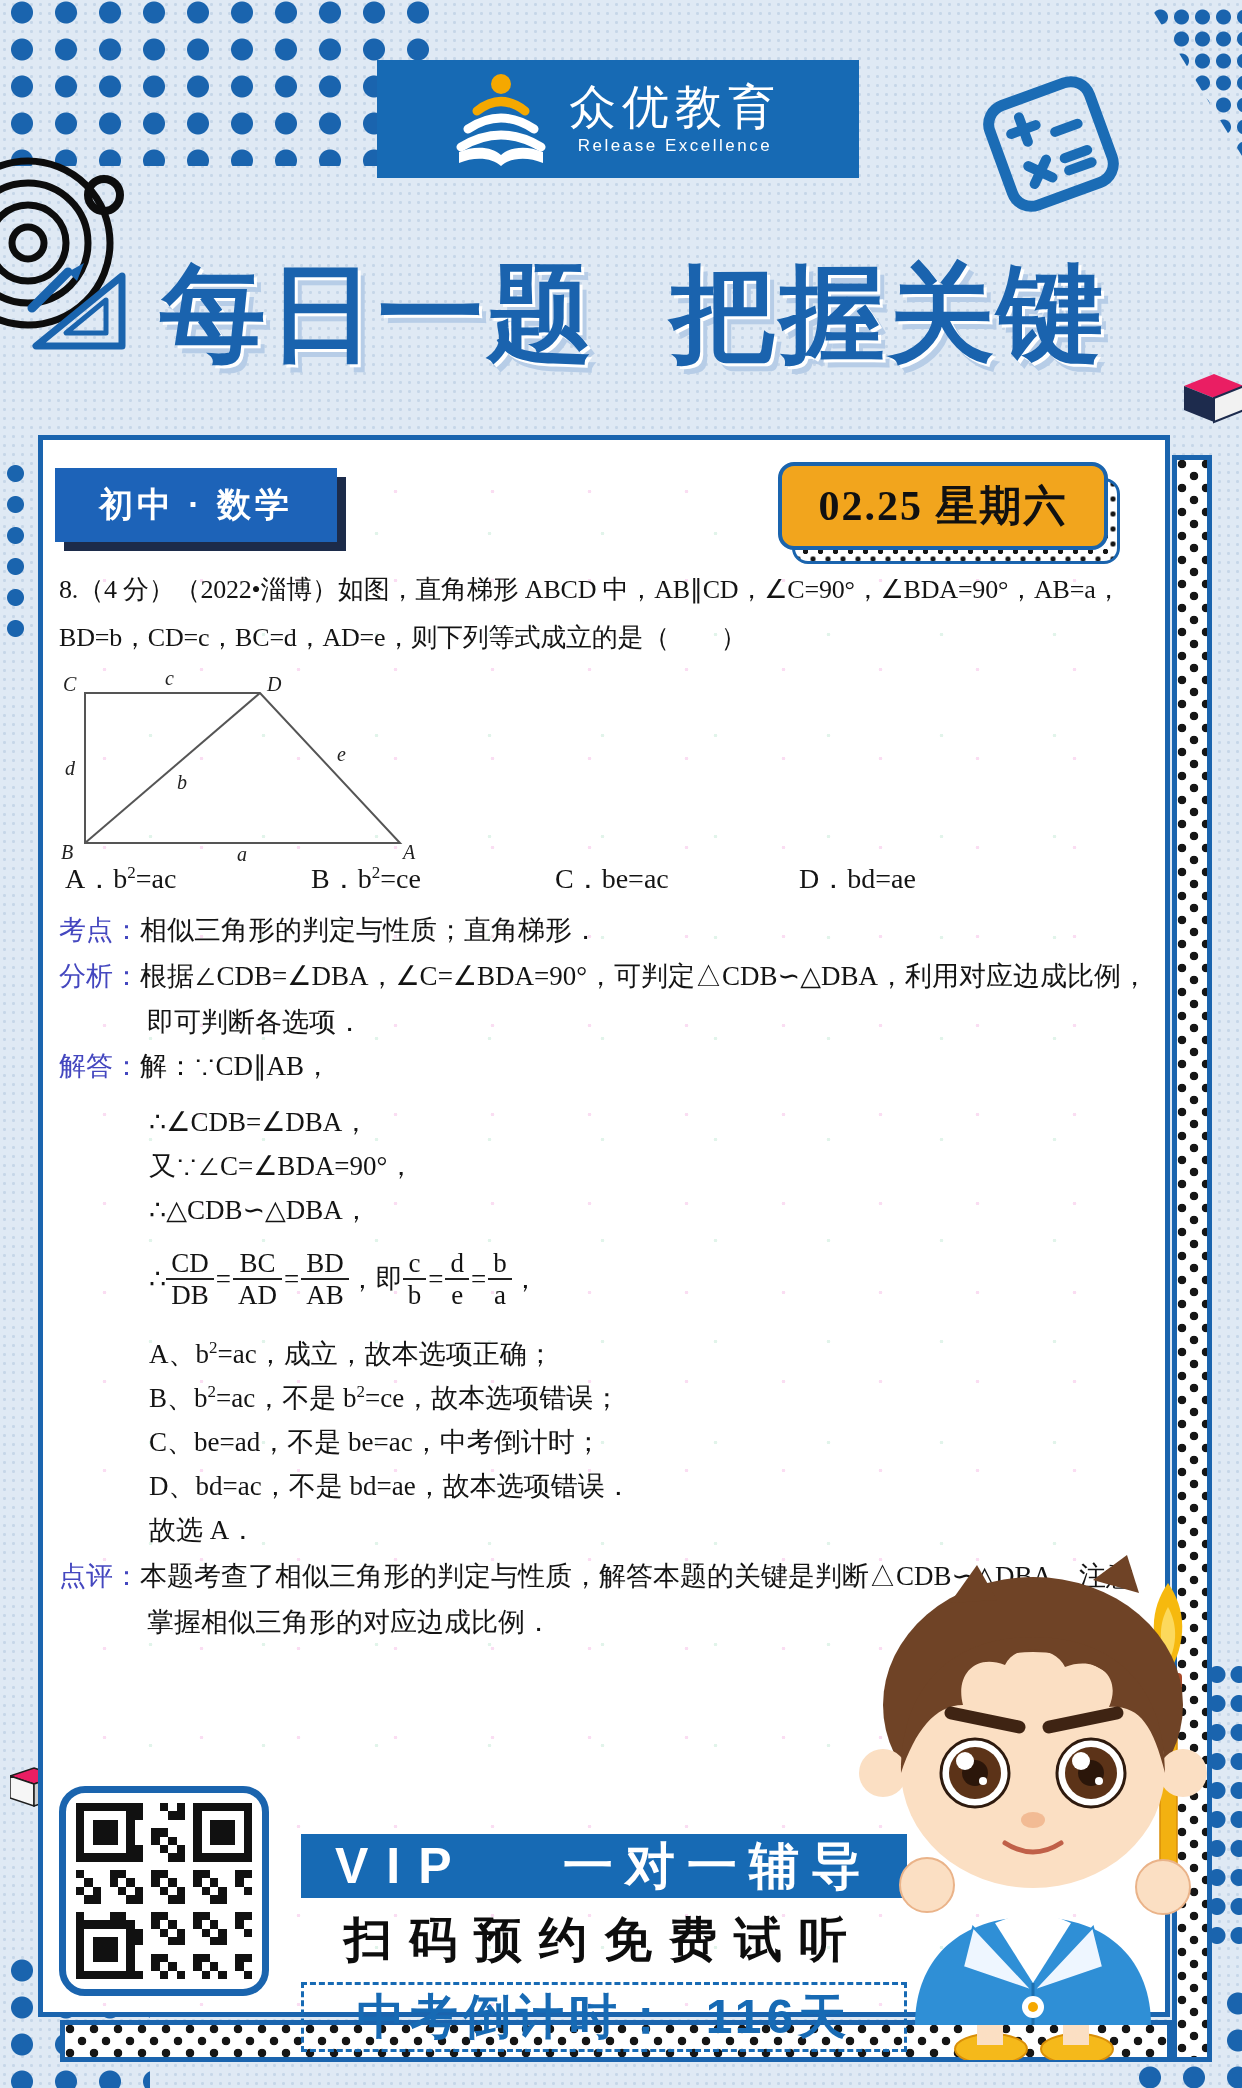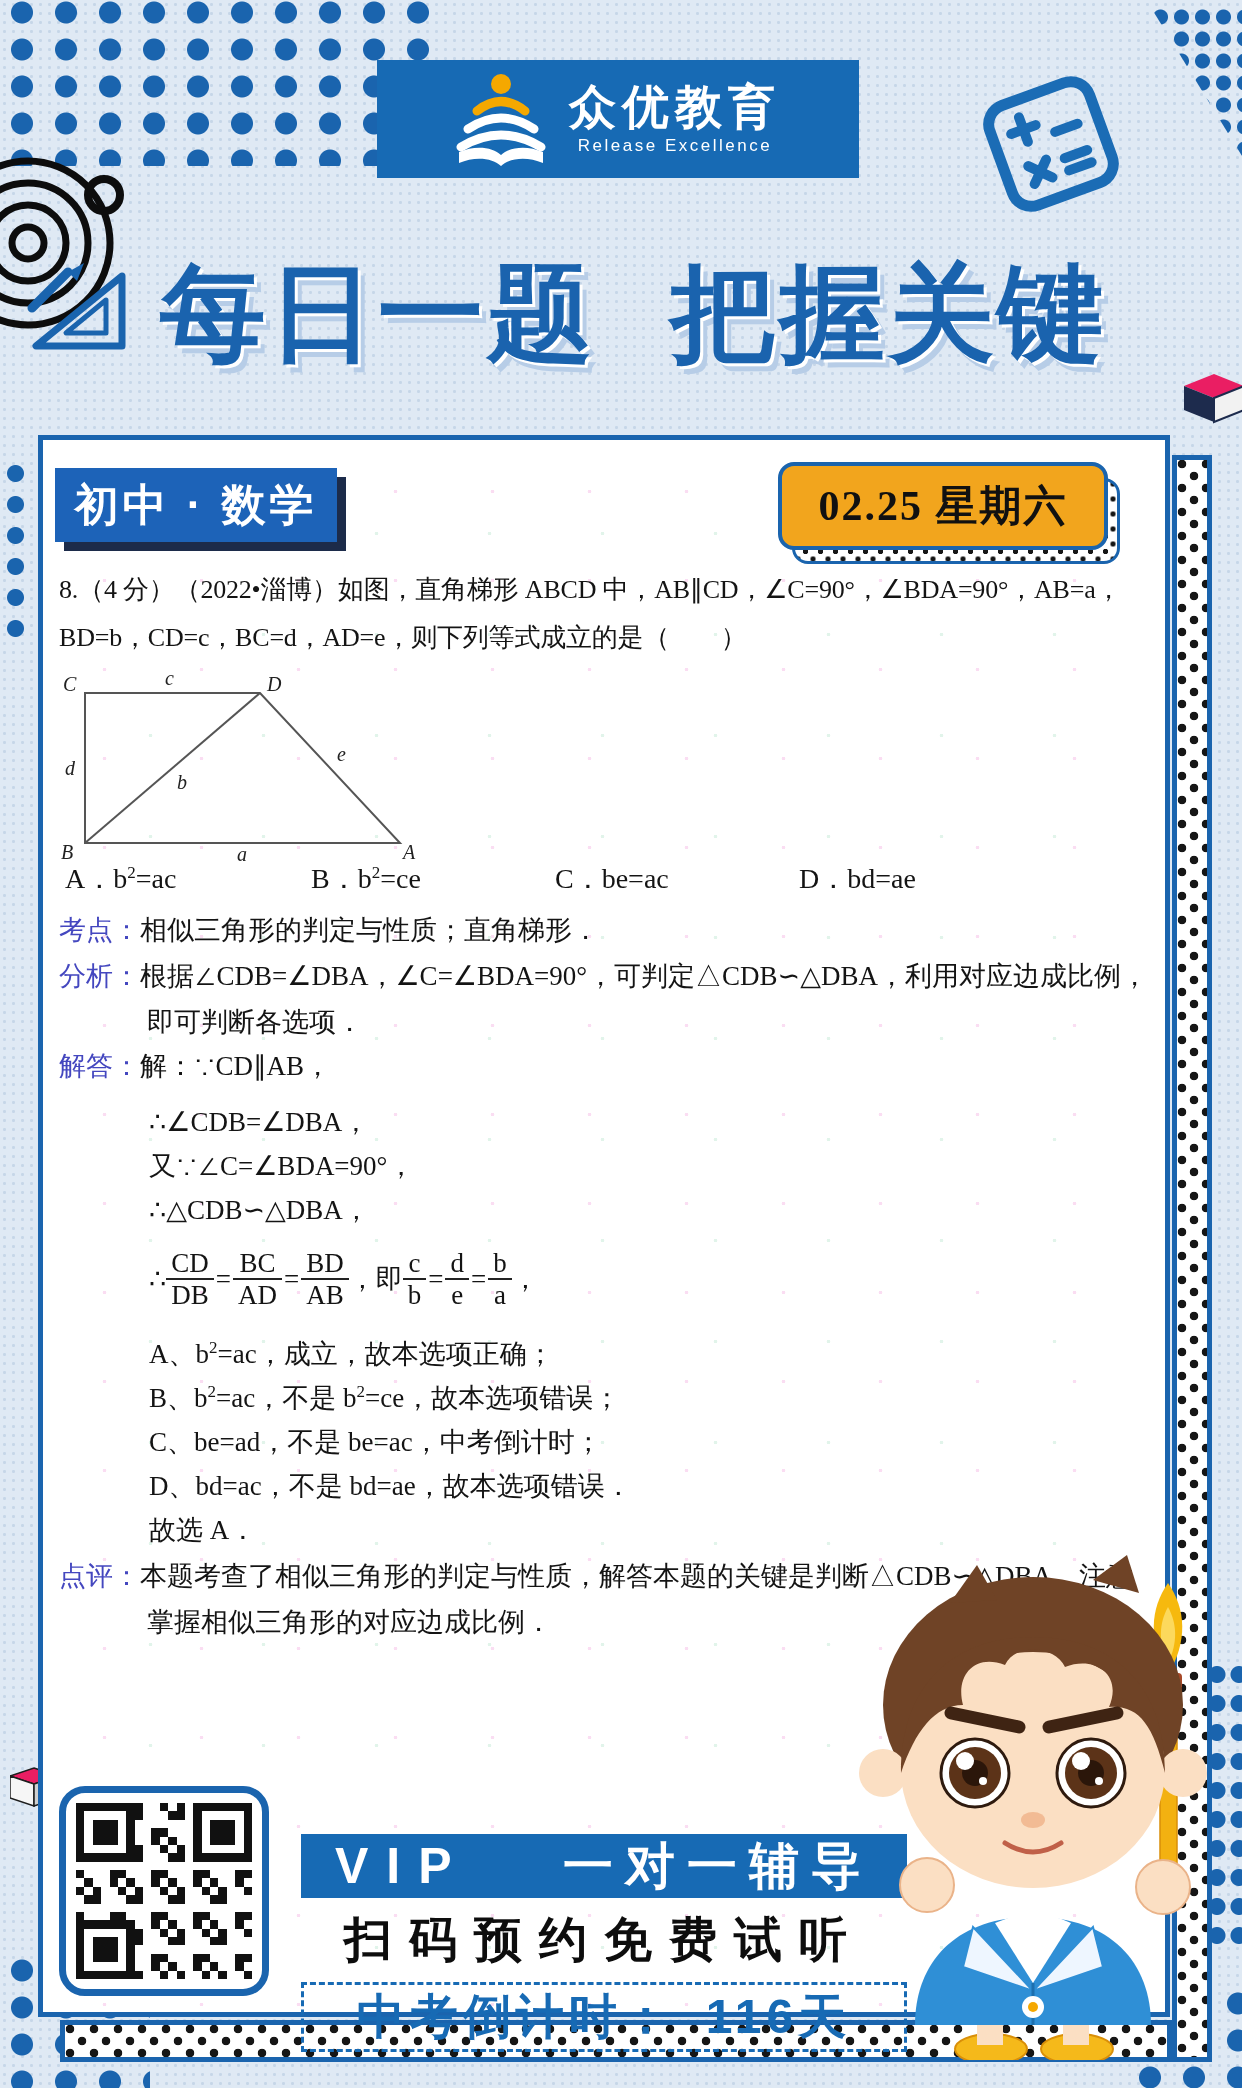--- a/index.html
+++ b/index.html
@@ -15,34 +15,34 @@
   .dots-mid{background-image:radial-gradient(circle,#1a64ae 8px,transparent 9px);background-size:31px 31px;}
   .dots-sm{background-image:radial-gradient(circle,#1a64ae 7px,transparent 8px);background-size:21px 22px;}
   
   .strip{position:absolute;background:#fff;border:5px solid #1a64ae;
          background-image:radial-gradient(circle,#161616 4px,transparent 4.6px),
                           radial-gradient(circle,#161616 4px,transparent 4.6px);
          background-size:24px 24px,24px 24px;background-position:5px 4px,17px 16px;}
   
   .banner{position:absolute;left:377px;top:60px;width:482px;height:118px;background:#176ab4;
           display:flex;align-items:center;justify-content:center;gap:22px;}
-  .brand-cn{color:#fff;font-size:47px;font-weight:bold;letter-spacing:6px;line-height:1;}
+  .brand-cn{color:#fff;font-size:47px;font-weight:normal;letter-spacing:6px;line-height:1;}
   .brand-en{color:#fff;font-size:17px;letter-spacing:2.5px;margin-top:6px;text-align:center;}
   
   .main-title{position:absolute;left:0;top:243px;width:100%;text-align:center;white-space:nowrap;
        font-size:106px;font-weight:900;color:#1a63ae;letter-spacing:3px;word-spacing:42px;
        text-shadow:3px 3px 0 #ffffff,7px 8px 0 #b7cde7;margin-left:12px;}
   
   .card{position:absolute;left:38px;top:435px;width:1132px;height:1582px;background:#fff;
         border:5px solid #1a64ae;box-sizing:border-box;
         background-image:radial-gradient(rgba(236,120,205,.25) 1.5px,transparent 2.1px),
                          radial-gradient(rgba(120,205,160,.22) 1.5px,transparent 2.1px);
         background-size:97px 89px,113px 101px;background-position:13px 7px,51px 43px;}
   .subject-badge{position:absolute;left:12px;top:28px;width:282px;height:74px;background:#1d63b8;
-        color:#fff;font-size:44px;font-weight:bold;letter-spacing:4px;display:flex;align-items:center;
+        color:#fff;font-size:34px;font-weight:bold;letter-spacing:4px;display:flex;align-items:center;
         justify-content:center;box-shadow:9px 9px 0 #1c2b4a;}
   .date-wrap{position:absolute;left:735px;top:22px;width:368px;height:84px;border-radius:13px;}
   .date-shadow{position:absolute;left:14px;top:16px;width:322px;height:80px;border:3px solid #1a64ae;
         border-radius:16px;background:#fff;
         background-image:radial-gradient(circle,#161616 2.4px,transparent 3px),
                          radial-gradient(circle,#161616 2.4px,transparent 3px);
         background-size:15px 15px,15px 15px;background-position:3px 3px,10.5px 10.5px;}
   .date-badge{position:absolute;left:0;top:0;width:322px;height:80px;background:#f2a51d;border:4px solid #1a64ae;
         border-radius:16px;display:flex;align-items:center;justify-content:center;
         font-family:"Liberation Serif",serif;font-weight:bold;font-size:42px;color:#111;letter-spacing:2px;}

